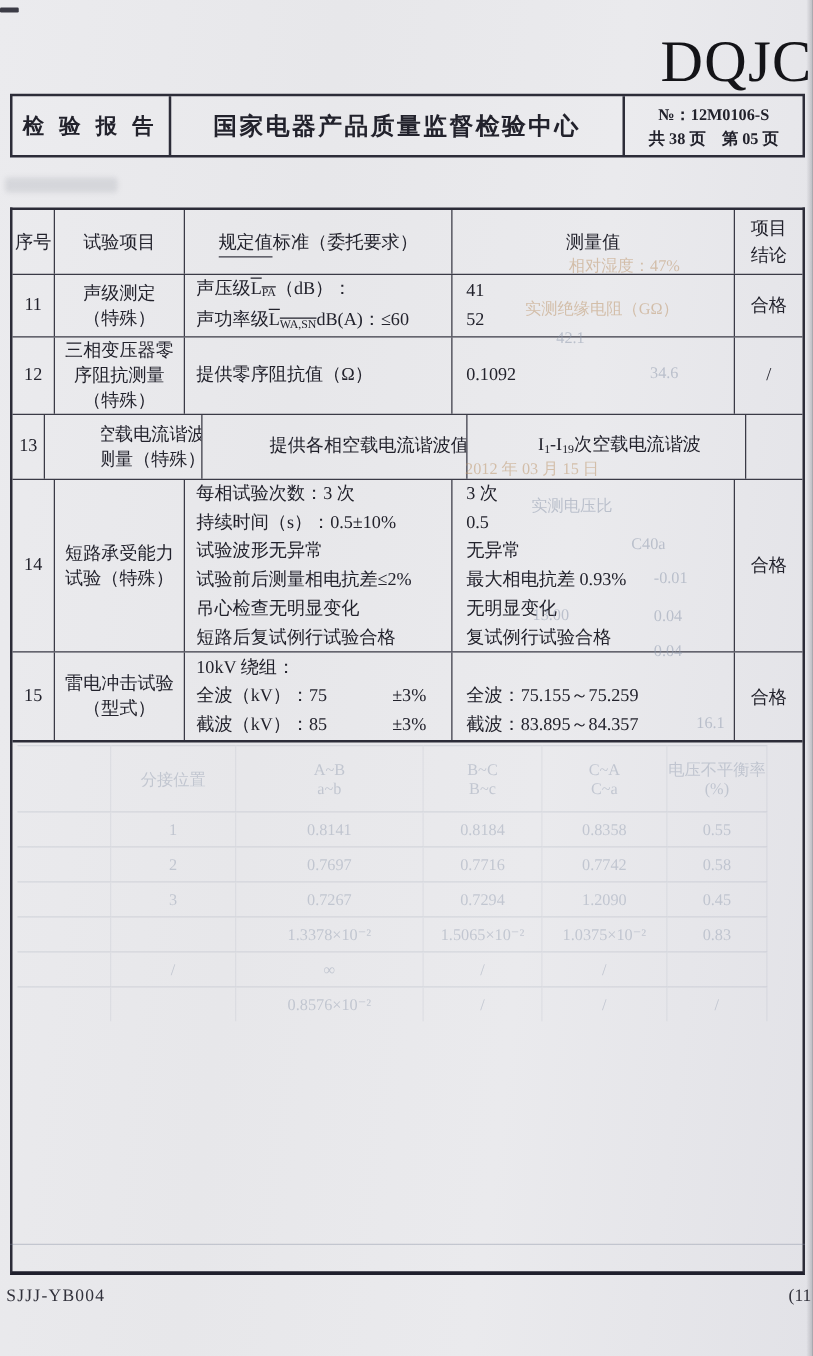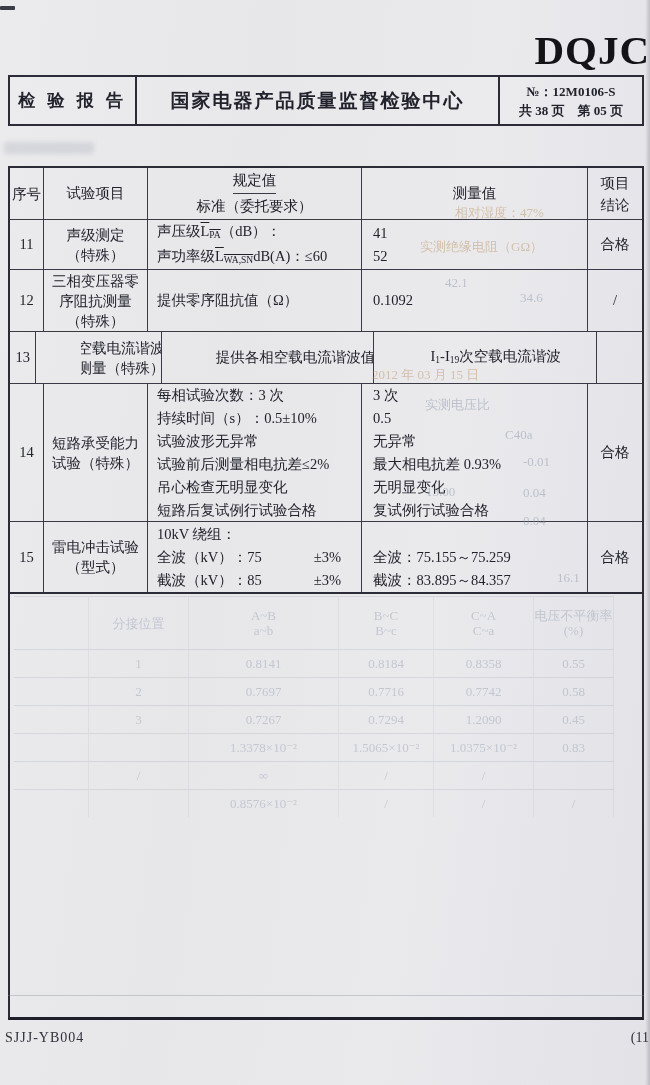--- a/index.html
+++ b/index.html
@@ -8,21 +8,21 @@
     background:linear-gradient(97deg,#ebebee 0%,#e7e7ea 35%,#eaeaed 65%,#e2e2e7 100%);
     font-family:"Liberation Serif","DejaVu Serif",serif;
     color:#22222c;
   }
   #page:after{content:"";position:absolute;top:0;right:0;width:5px;height:100%;
     background:linear-gradient(90deg,rgba(0,0,0,0),rgba(70,70,80,.25));pointer-events:none;}
   .speck{position:absolute;left:0;top:6px;width:15px;height:4px;background:#3c3c46;border-radius:1px;}
   .smudge{position:absolute;background:rgba(120,125,140,.18);filter:blur(2px);border-radius:3px;}
 
   
-  #doccode{position:absolute;top:28px;right:0px;font-size:41px;font-weight:700;
+  #doccode{position:absolute;top:28px;right:0px;font-size:47px;font-weight:400;
     letter-spacing:1px;color:#141418;line-height:44px;}
 
   
   #hdr{position:absolute;left:8px;top:75px;width:636px;height:51px;display:flex;
     border:2px solid #2c2c38;box-sizing:border-box;background:rgba(255,255,255,.06);}
   #hdr .hcell{box-sizing:border-box;border-right:2px solid #2c2c38;display:flex;
     flex-direction:column;justify-content:center;align-items:center;text-align:center;}
   #hdr .hcell:last-child{border-right:none;}
   #h-report{width:127px;font-size:17px;font-weight:bold;letter-spacing:4px;}
   #h-center{flex:1;font-size:19px;font-weight:bold;letter-spacing:2px;}
@@ -41,21 +41,21 @@
   .spec{width:214px;padding-left:9px;padding-right:4px;}
   .meas{width:226px;padding-left:11px;padding-right:4px;}
   .con{flex:1;align-items:center;}
   .line{line-height:23px;display:flex;width:100%;align-items:baseline;white-space:nowrap;}
   .item .line{line-height:20px;justify-content:center;}
   .sub{font-size:9.5px;position:relative;top:2px;letter-spacing:0;}
   .ov{text-decoration:overline;}
   .tr{margin-left:auto;margin-right:16px;}
   #thead{height:52px;font-size:14.5px;}
   #thead .c{justify-content:center;align-items:center;padding:0;}
-  #spec-head{width:214px;display:flex;flex-direction:column;align-items:stretch;}
+  #spec-head{width:214px;display:flex;flex-direction:row;align-items:stretch;}
   #spec-head div{height:50%;display:flex;align-items:center;justify-content:center;box-sizing:border-box;}
   #spec-head div:first-child{border-bottom:1px solid #3a3a46;}
   .conh{line-height:22px;text-align:center;}
 
   
   #ghost-table{position:absolute;left:14px;top:596px;width:600px;
     display:grid;grid-template-columns:75px 100px 150px 95px 100px 80px;
     color:#8d98ac;opacity:.42;filter:blur(.4px);font-size:13px;}
   #ghost-table .g{border-top:1px solid rgba(125,135,155,.45);
     border-right:1px solid rgba(125,135,155,.25);
@@ -326,21 +326,21 @@
       <div class="g"></div>
       <div class="g">0.8576×10⁻²</div>
       <div class="g">/</div>
       <div class="g">/</div>
       <div class="g">/</div>
     </div>
   <div class="gline" style="top:995px;"></div>
   <div id="ghost-marks">
       <span class="gmark t" style="left: 455px; top: 204px;">相对湿度：47%</span>
       <span class="gmark t" style="left: 420px; top: 238px;">实测绝缘电阻（GΩ）</span>
-      <span class="gmark b" style="left: 445px; top: 275px;">42.1</span>
+      <span class="gmark b" style="left: 445px; top: 262px;">42.1</span>
       <span class="gmark b" style="left: 520px; top: 290px;">34.6</span>
       <span class="gmark t" style="left: 372px; top: 366px;">2012 年 03 月 15 日</span>
       <span class="gmark b" style="left: 425px; top: 396px;">实测电压比</span>
       <span class="gmark b" style="left: 505px; top: 427px;">C40a</span>
       <span class="gmark b" style="left: 523px; top: 454px;">-0.01</span>
       <span class="gmark b" style="left: 426px; top: 484px;">13.00</span>
       <span class="gmark b" style="left: 523px; top: 485px;">0.04</span>
       <span class="gmark b" style="left: 523px; top: 513px;">0.04</span>
       <span class="gmark b" style="left: 557px; top: 570px;">16.1</span>
     </div>

